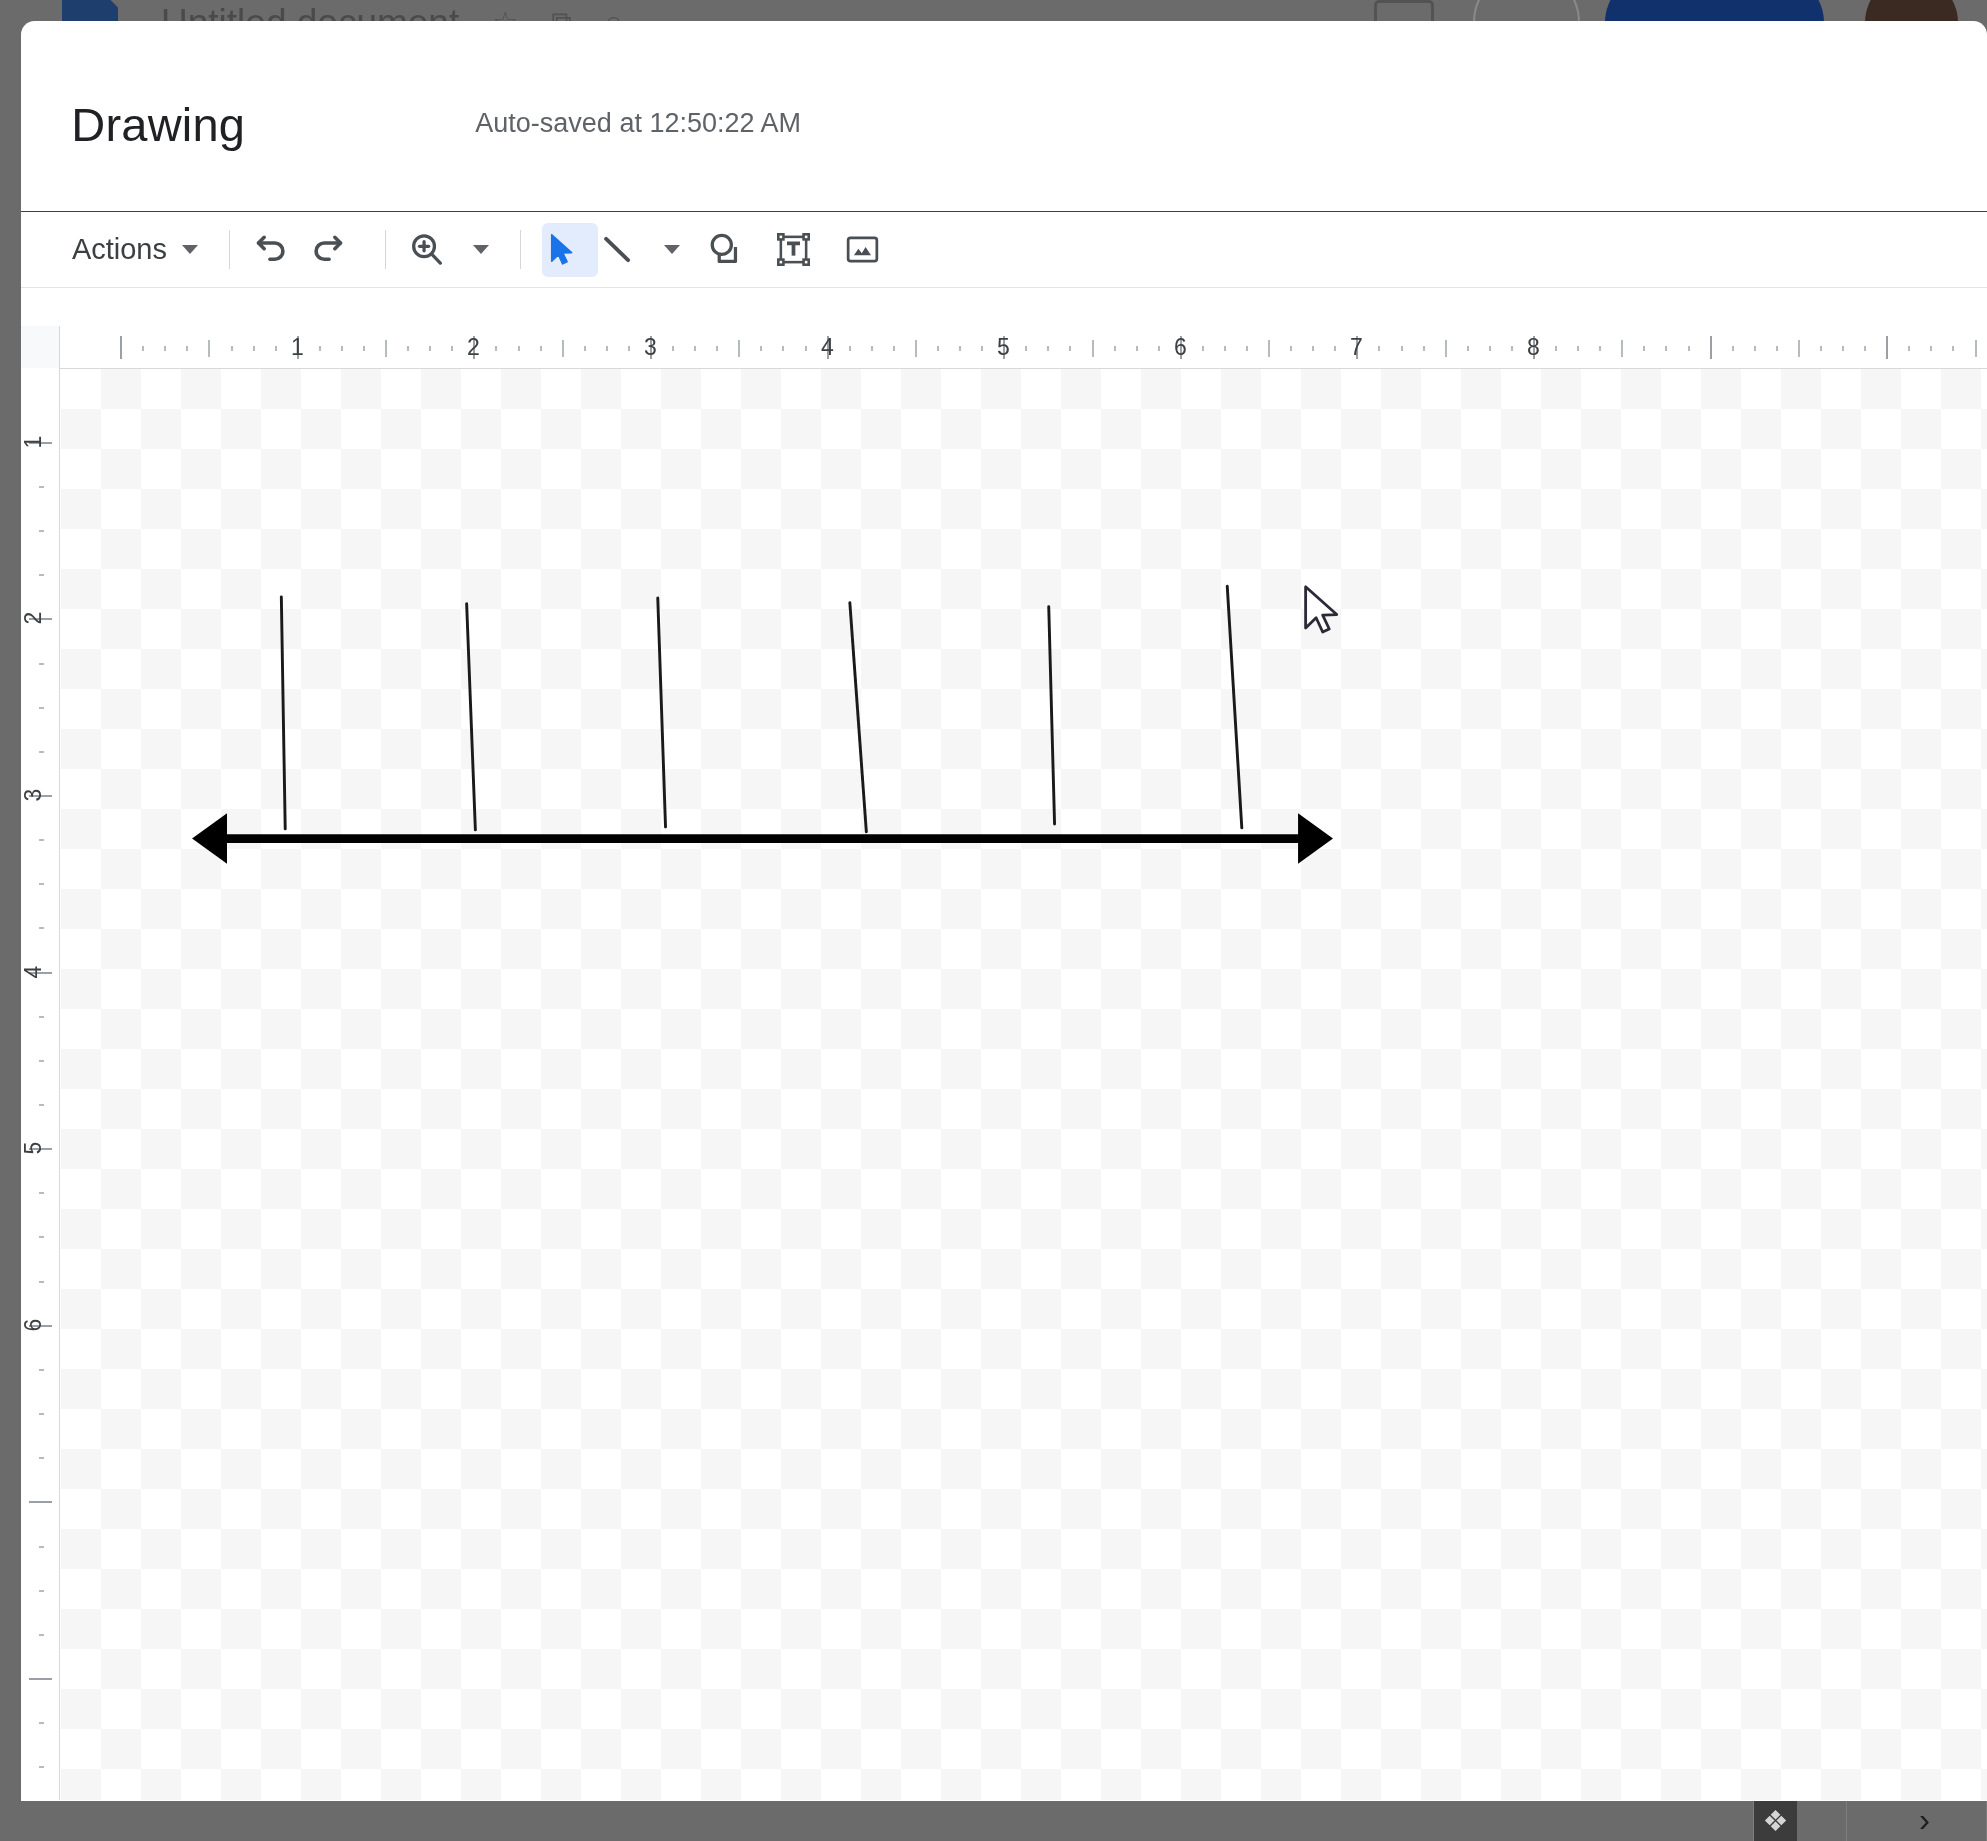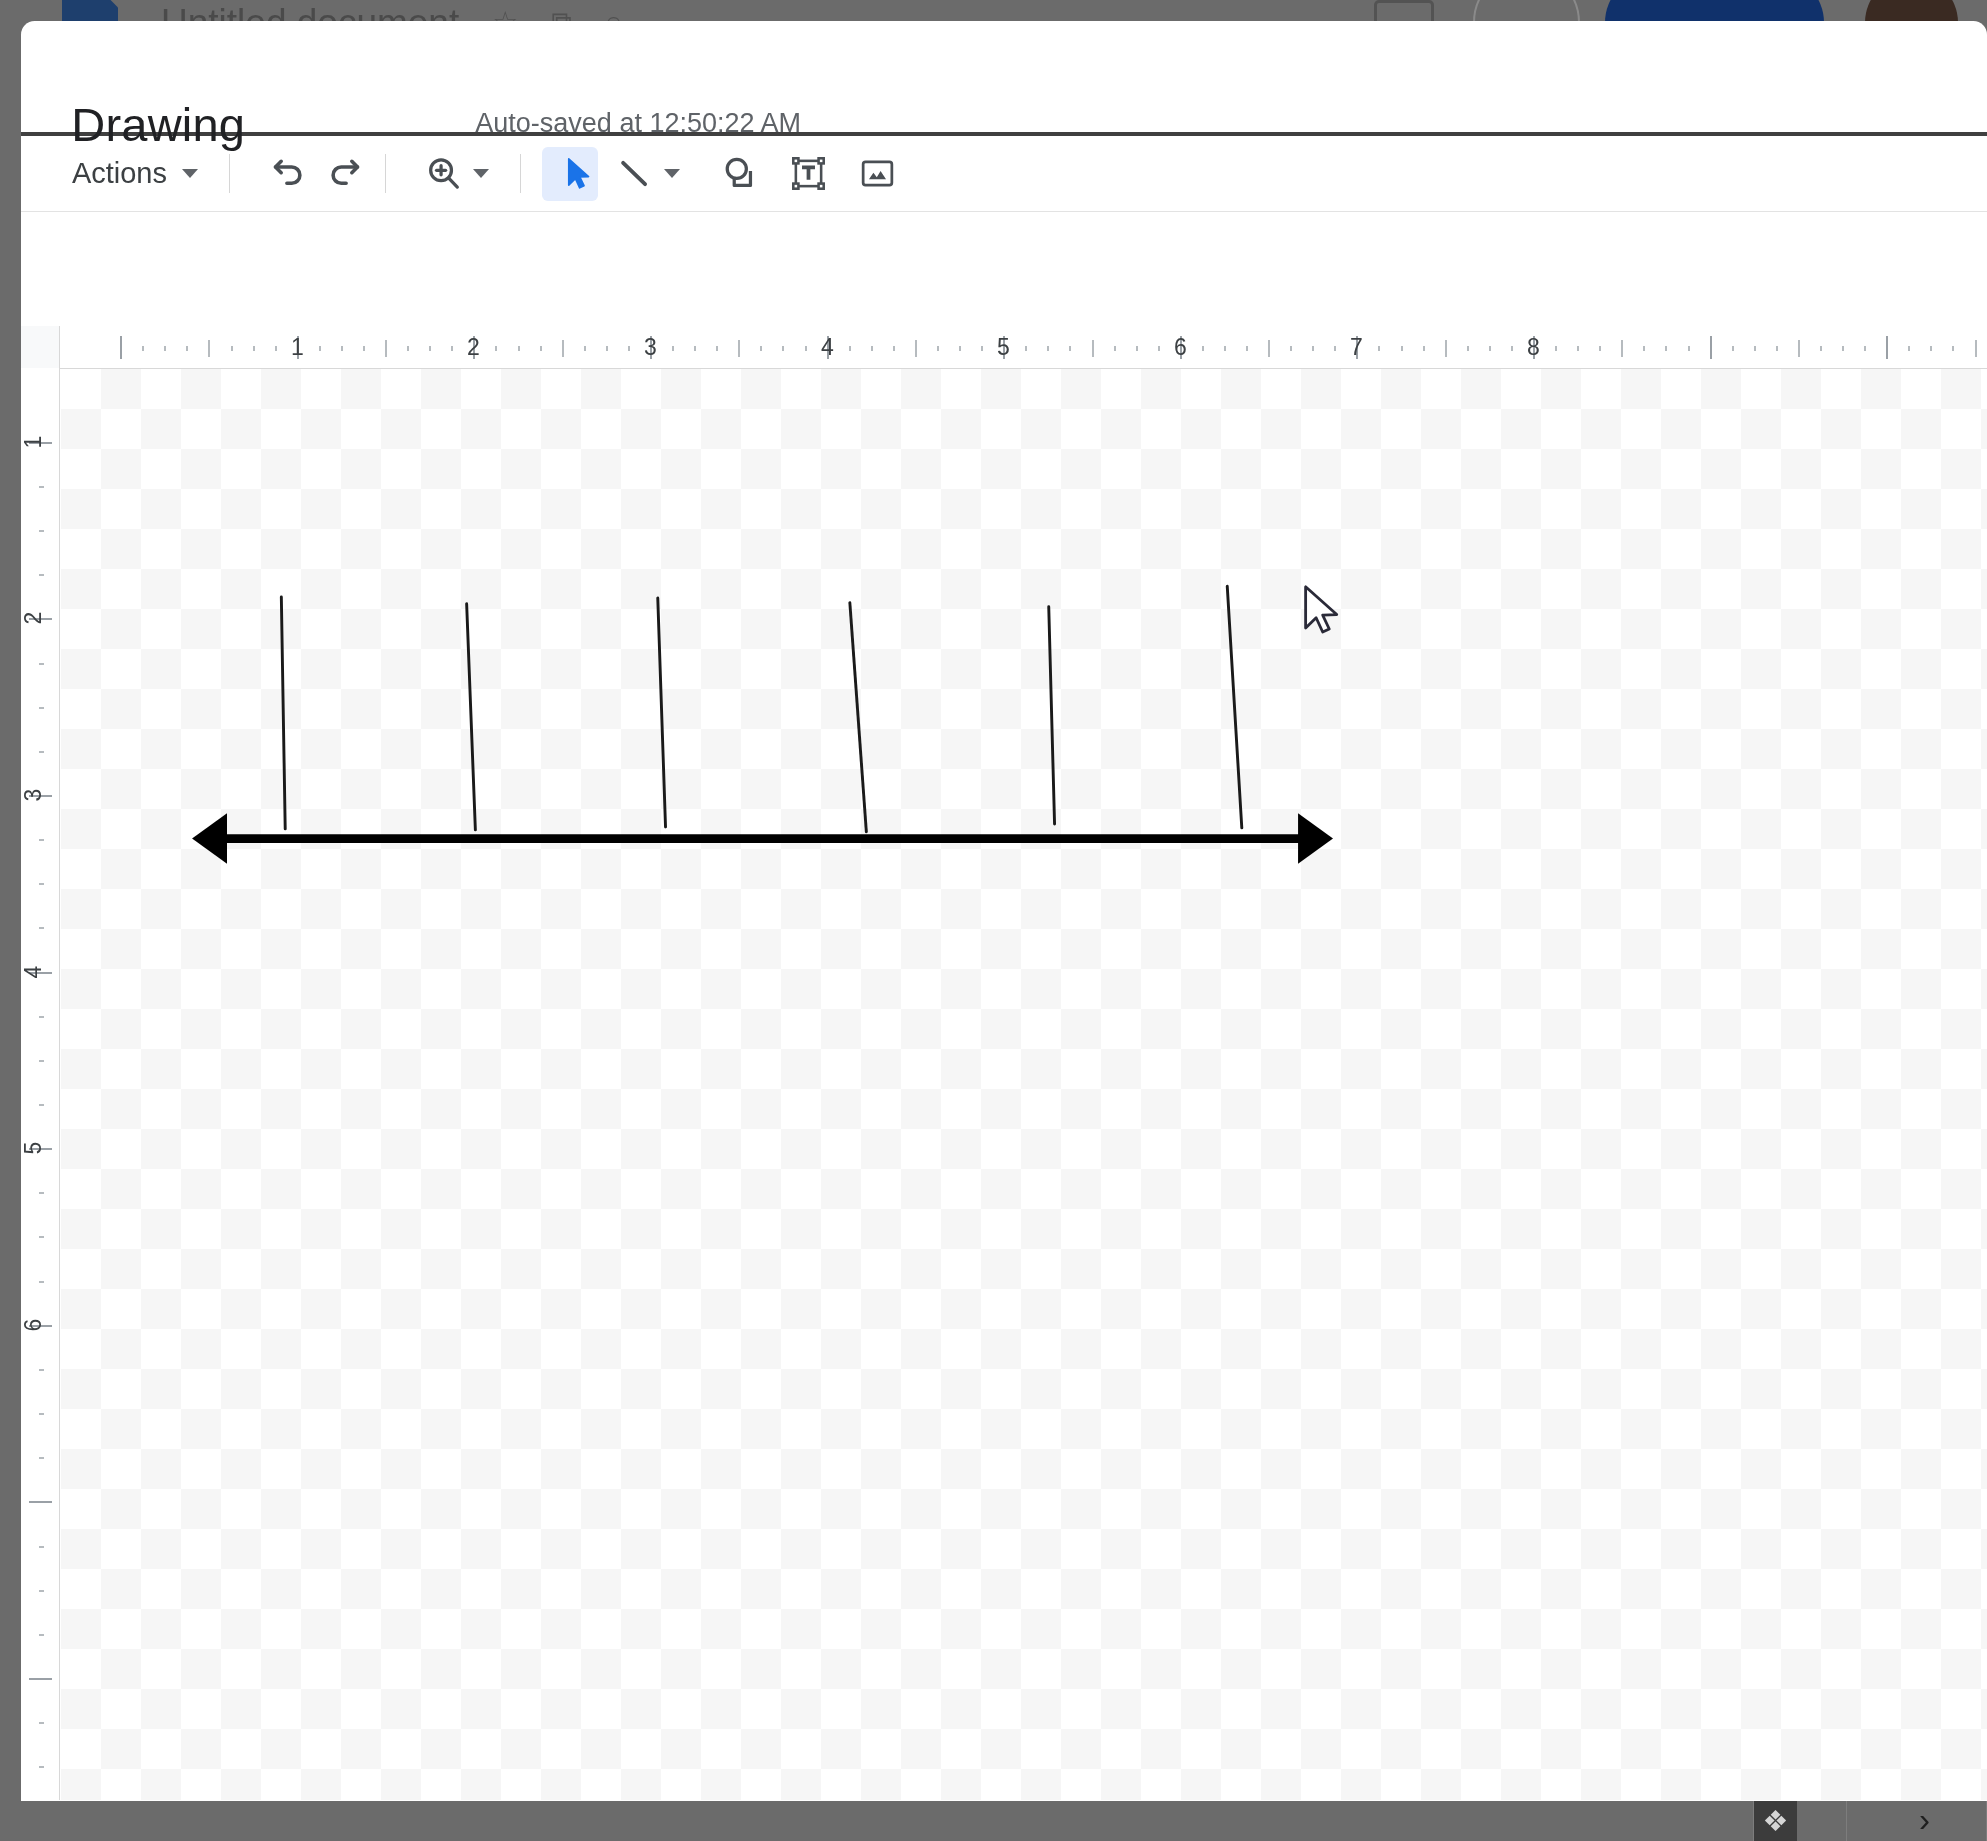--- a/index.html
+++ b/index.html
@@ -125,22 +125,22 @@
     left: 21.3px; top: 21.3px;
     width: 1966px; height: 1780px;
     background: #ffffff;
     border-radius: 13.6px 13.6px 0 0;
     overflow: hidden;
   }
 
   
   #modal-header {
     position: relative;
-    height: 115px;
-    border-bottom: 4px solid #404040;
+    height: 191px;
+    border-bottom: 1px solid #404040;
   }
   #modal-title {
     position: absolute;
     left: 50px; top: 76px;
     font-size: 47px;
     color: #202124;
     letter-spacing: 0.2px;
   }
   #autosave-status {
     position: absolute;
@@ -169,21 +169,21 @@
     position: relative;
     height: 76px;
     display: flex;
     align-items: center;
     padding-left: 39px;
     border-bottom: 1px solid #e3e3e3;
   }
   .tb-item {
     display: flex;
     align-items: center;
-    justify-content: flex-end;
+    justify-content: space-between;
     height: 54px;
     border-radius: 5.8px;
     cursor: pointer;
     color: #4a4f54;
   }
   .tb-text {
     font-size: 29px;
     color: #3c4043;
     padding: 0 5.8px 0 11.6px;
   }

